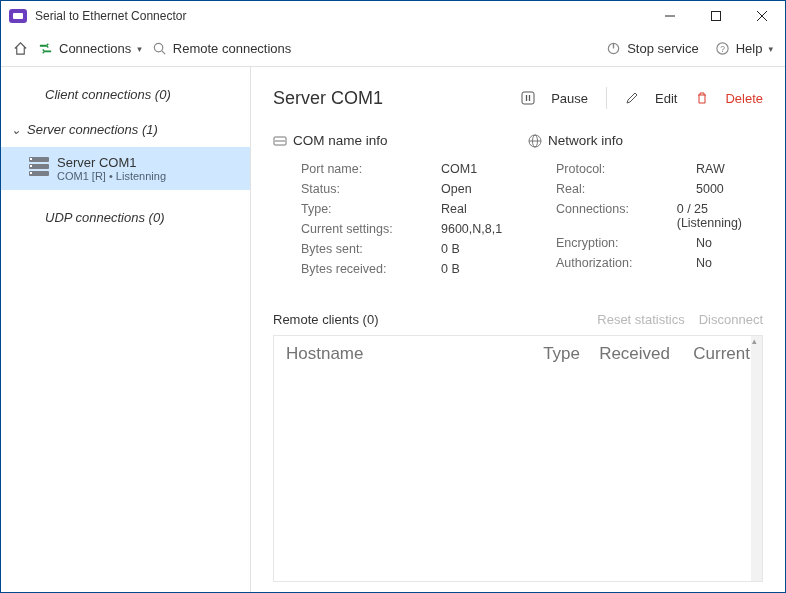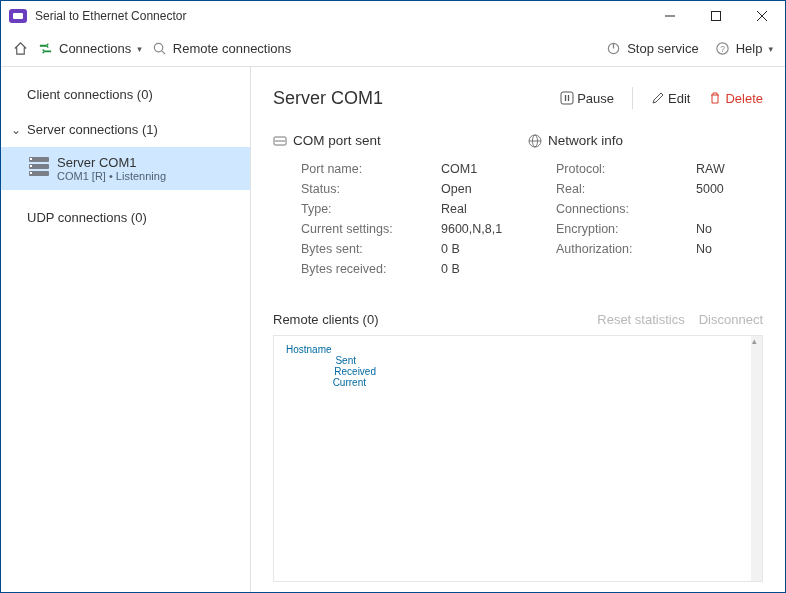--- a/index.html
+++ b/index.html
@@ -15,52 +15,52 @@
   .titlebtn svg { width:10px; height:10px; stroke:#222; }
   
   .toolbar { height:36px; border-bottom:1px solid #e1e1e1; display:flex; align-items:center; padding:0 12px; gap:10px;}
   .tool { display:inline-flex; align-items:center; gap:6px; color:#333; }
   .tool-right { margin-left:auto; display:flex; gap:16px; align-items:center;}
   .tool .caret { font-size:9px; color:#555;}
   .tool svg { width:15px; height:15px; }
   
   .body { flex:1; display:flex; overflow:hidden;}
   .sidebar { width:250px; border-right:1px solid #e1e1e1; padding-top:14px;}
-  .side-head { padding:6px 18px 6px 26px; color:#333; position:relative;}
+  .side-head { padding:6px 18px 6px 44px; color:#333; position:relative;font-style:italic;}
   .side-head.expandable { padding-left:26px;}
   .side-head .chev { position:absolute; left:10px; top:7px; font-size:12px; color:#555;}
   .side-item-sel { background:#cfe8ff; padding:8px 10px 8px 56px; position:relative;}
   .side-item-sel .srv-icon { position:absolute; left:28px; top:10px; width:20px; height:16px; }
   .srv-icon div { height:5px; background:#7a7f87; border-radius:1px; margin-bottom:2px; position:relative;}
   .srv-icon div::before { content:""; position:absolute; left:1px; top:1px; width:2px; height:2px; background:#fff;}
   .side-item-sel .title { font-size:13px;}
   .side-item-sel .sub { font-size:11px; color:#506070;}
   
   .main { flex:1; padding:20px 22px 10px 22px; overflow:hidden; display:flex; flex-direction:column;}
   .main-header { display:flex; align-items:center; margin-bottom:24px;}
   .main-title { font-size:18px; }
   .main-actions { margin-left:auto; display:flex; align-items:center; gap:18px;}
   .main-actions .sep { width:1px; height:22px; background:#ddd; }
-  .actbtn { display:inline-flex; align-items:center; gap:3px; color:#333; }
+  .actbtn { display:inline-flex; align-items:center; gap:16px; color:#333; }
   .actbtn.delete { color:#d93a2b;}
   .actbtn svg { width:14px; height:14px; }
   
   .info-row { display:flex; gap:20px;}
   .info-col { flex:1; }
   .info-col h4 { margin:0 0 14px 0; font-weight:normal; font-size:13.5px; display:flex; align-items:center; gap:6px;}
   .info-col h4 svg { width:14px; height:14px;}
   .kv { display:flex; margin-bottom:6px; font-size:12.5px;margin-left:28px;}
   .kv .k { color:#6e6e6e; width:140px; }
   .kv .v { color:#404040;}
   
   .remote-hdr { margin-top:30px; display:flex; align-items:center;}
   .remote-hdr .links { margin-left:auto; display:flex; gap:14px;}
   .remote-hdr .links span { color:#b8b8b8; }
   .table-wrap { margin-top:8px; border:1px solid #e6e6e6; flex:1; position:relative; overflow:hidden; min-height:160px;}
-  .thead { display:flex; padding:8px 12px; font-size:10px; color:#0369a1;flex-direction:column; }
+  .thead { display:flex; padding:8px 12px; font-size:17px; color:#737373; }
   .thead .c1 { flex:1;}
   .thead .c2 { width:70px; text-align:right;}
   .thead .c3 { width:90px; text-align:right;}
   .thead .c4 { width:80px; text-align:right;}
   .scroll { position:absolute; right:0; top:0; bottom:0; width:11px; background:#f2f2f2;}
   .scroll::before { content:"▴"; position:absolute; top:0; left:1px; font-size:9px; color:#9a9a9a;}
 </style>
 </head>
 <body>
 
@@ -181,21 +181,21 @@
         <div class="info-col">
           <h4>
             <svg viewBox="0 0 14 14">
                 <rect x="1" y="3" width="12" height="8" rx="1" fill="none" stroke="#777"></rect>
                 <line x1="3" y1="6" x2="3" y2="8" stroke="#777"></line>
                 <line x1="5" y1="6" x2="5" y2="8" stroke="#777"></line>
                 <line x1="7" y1="6" x2="7" y2="8" stroke="#777"></line>
                 <line x1="9" y1="6" x2="9" y2="8" stroke="#777"></line>
                 <line x1="11" y1="6" x2="11" y2="8" stroke="#777"></line>
               </svg>
-            <span>COM port sent</span>
+            <span>COM name info</span>
           </h4>
           <div class="kv">
               <span class="k">Port name:</span>
               <span class="v">COM1</span>
             </div>
           <div class="kv">
               <span class="k">Status:</span>
               <span class="v">Open</span>
             </div>
           <div class="kv">
@@ -227,20 +227,21 @@
           <div class="kv">
               <span class="k">Protocol:</span>
               <span class="v">RAW</span>
             </div>
           <div class="kv">
               <span class="k">Real:</span>
               <span class="v">5000</span>
             </div>
           <div class="kv">
               <span class="k">Connections:</span>
+              <span class="v">0 / 25 (Listenning)</span>
             </div>
           <div class="kv">
               <span class="k">Encryption:</span>
               <span class="v">No</span>
             </div>
           <div class="kv">
               <span class="k">Authorization:</span>
               <span class="v">No</span>
             </div>
         </div>
@@ -249,21 +250,21 @@
       <div class="remote-hdr">
         <span>Remote clients (0)</span>
         <div class="links">
           <span>Reset statistics</span>
           <span>Disconnect</span>
         </div>
       </div>
       <div class="table-wrap">
         <div class="thead">
           <span class="c1">Hostname</span>
-          <span class="c2">Sent</span>
+          <span class="c2">Type</span>
           <span class="c3">Received</span>
           <span class="c4">Current</span>
         </div>
         <div class="scroll"></div>
       </div>
     </div>
   </div>
 </div>
 
 </body></html>

